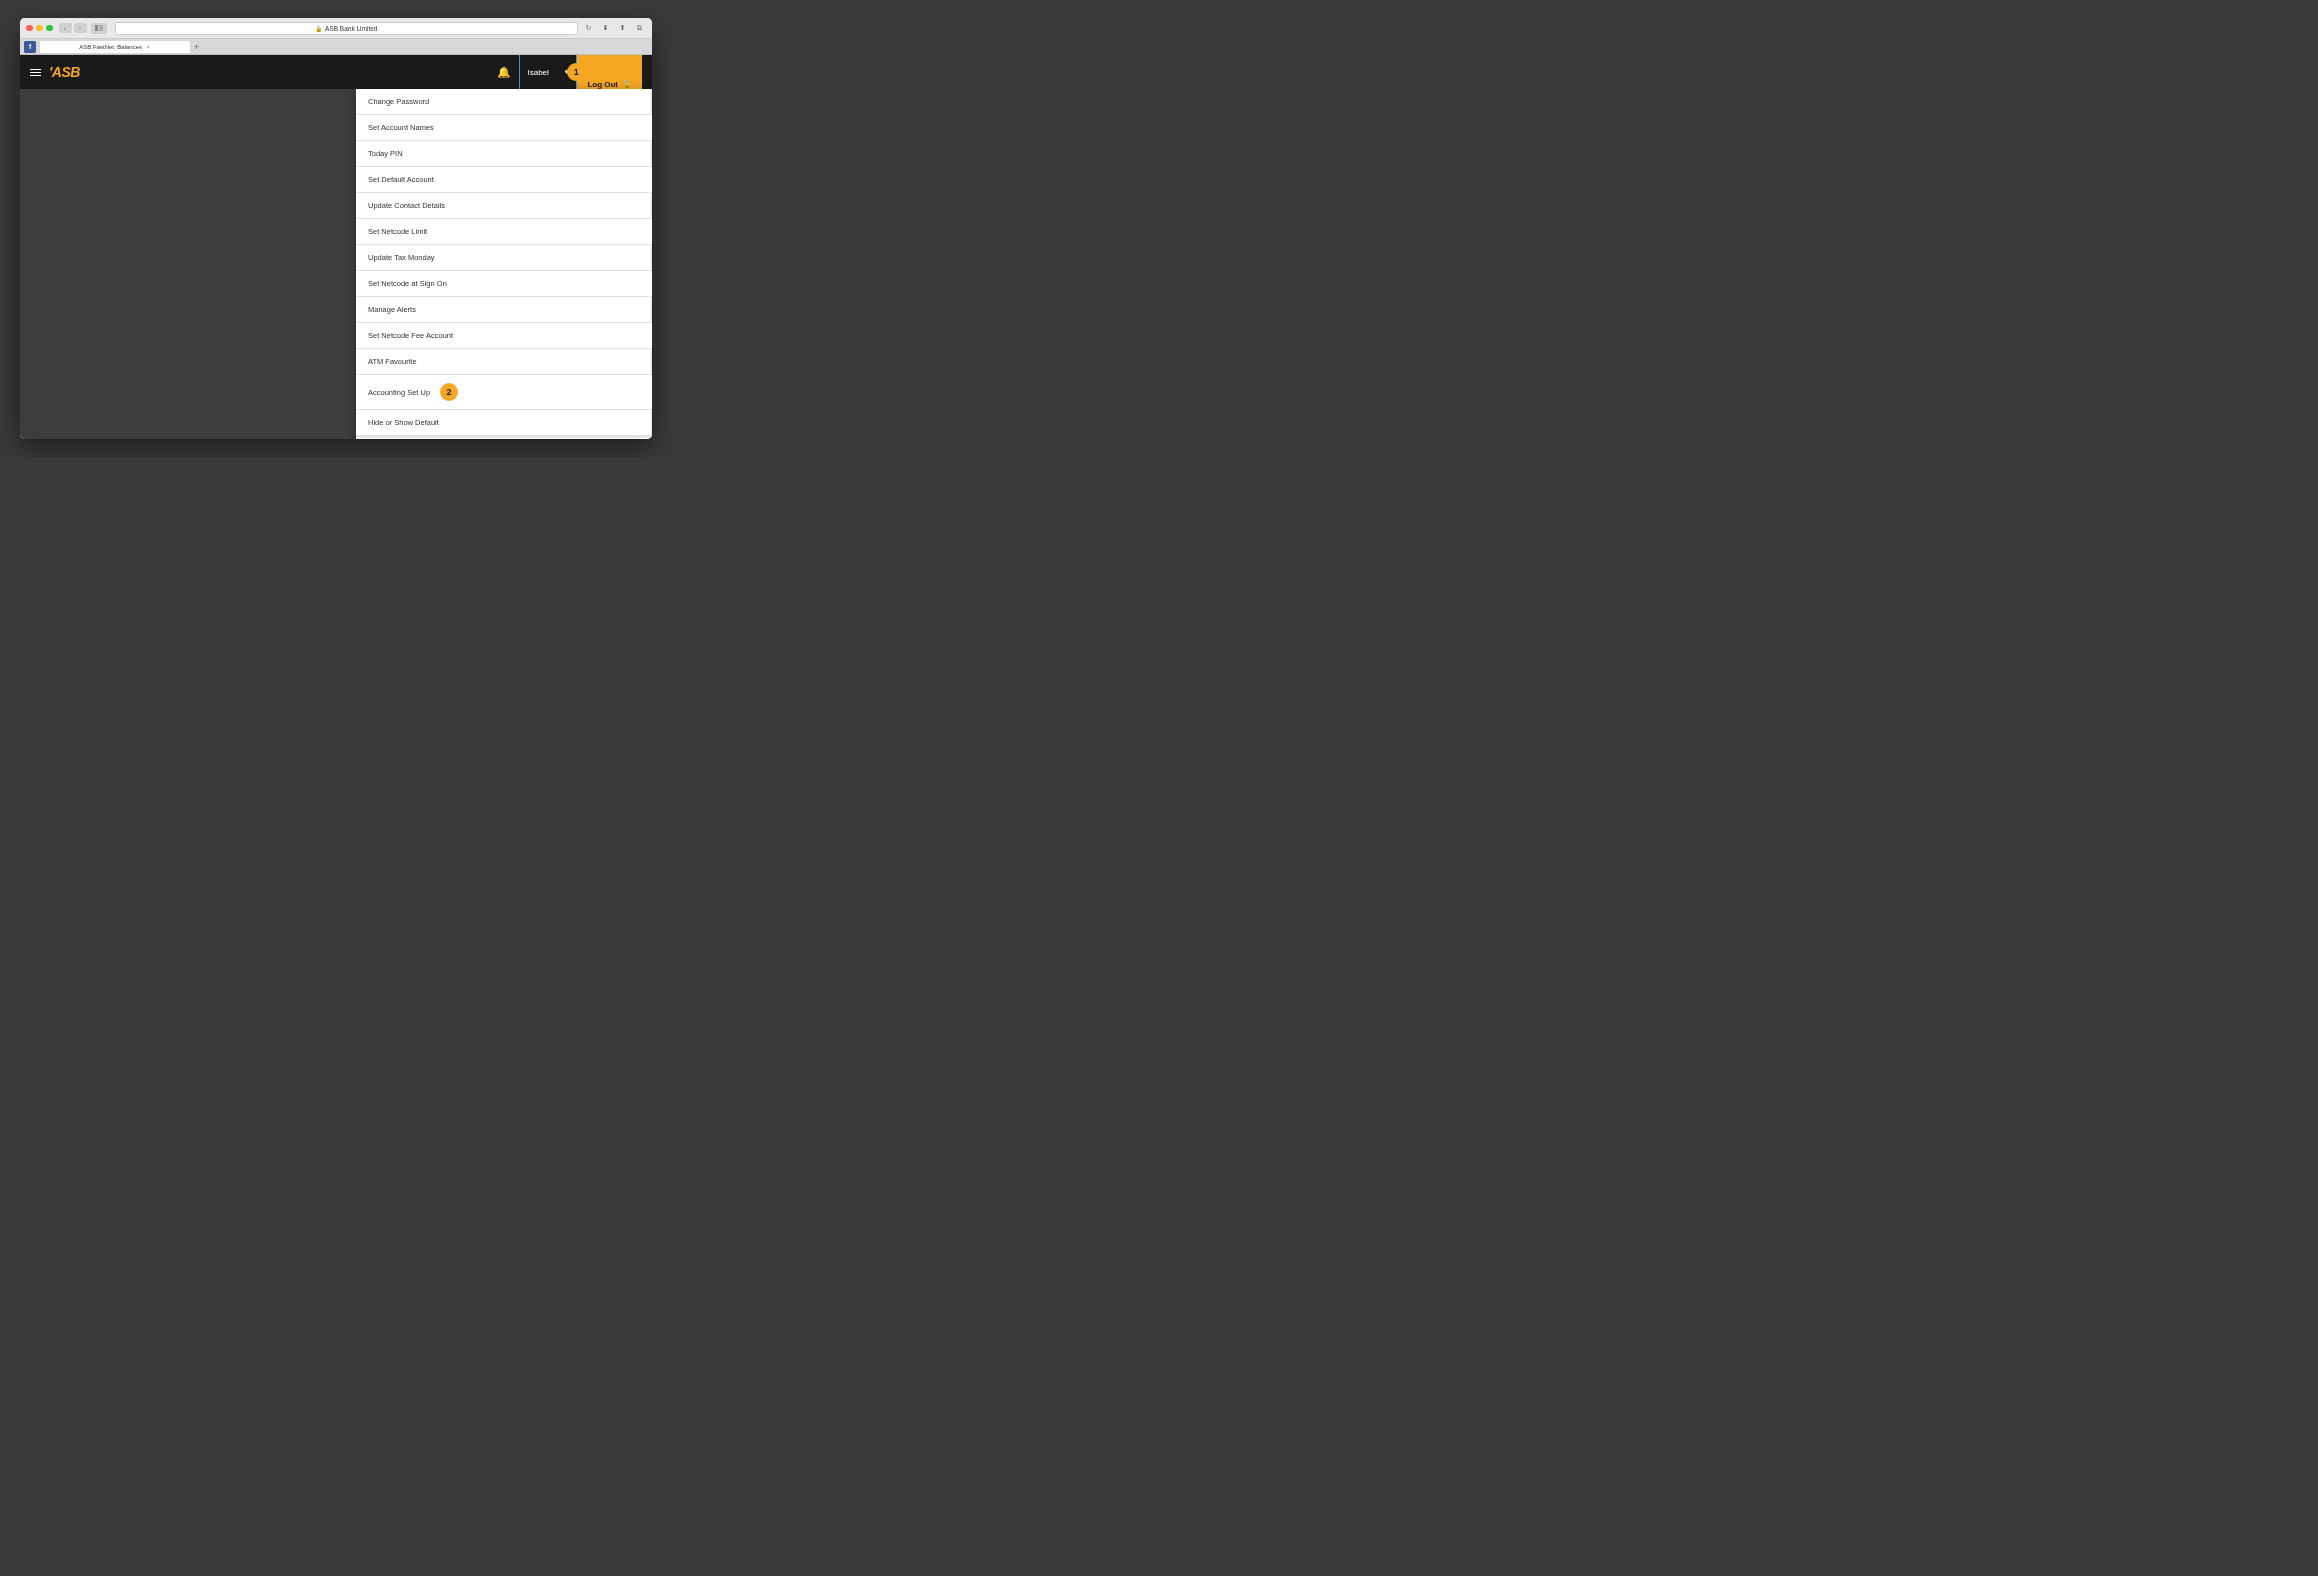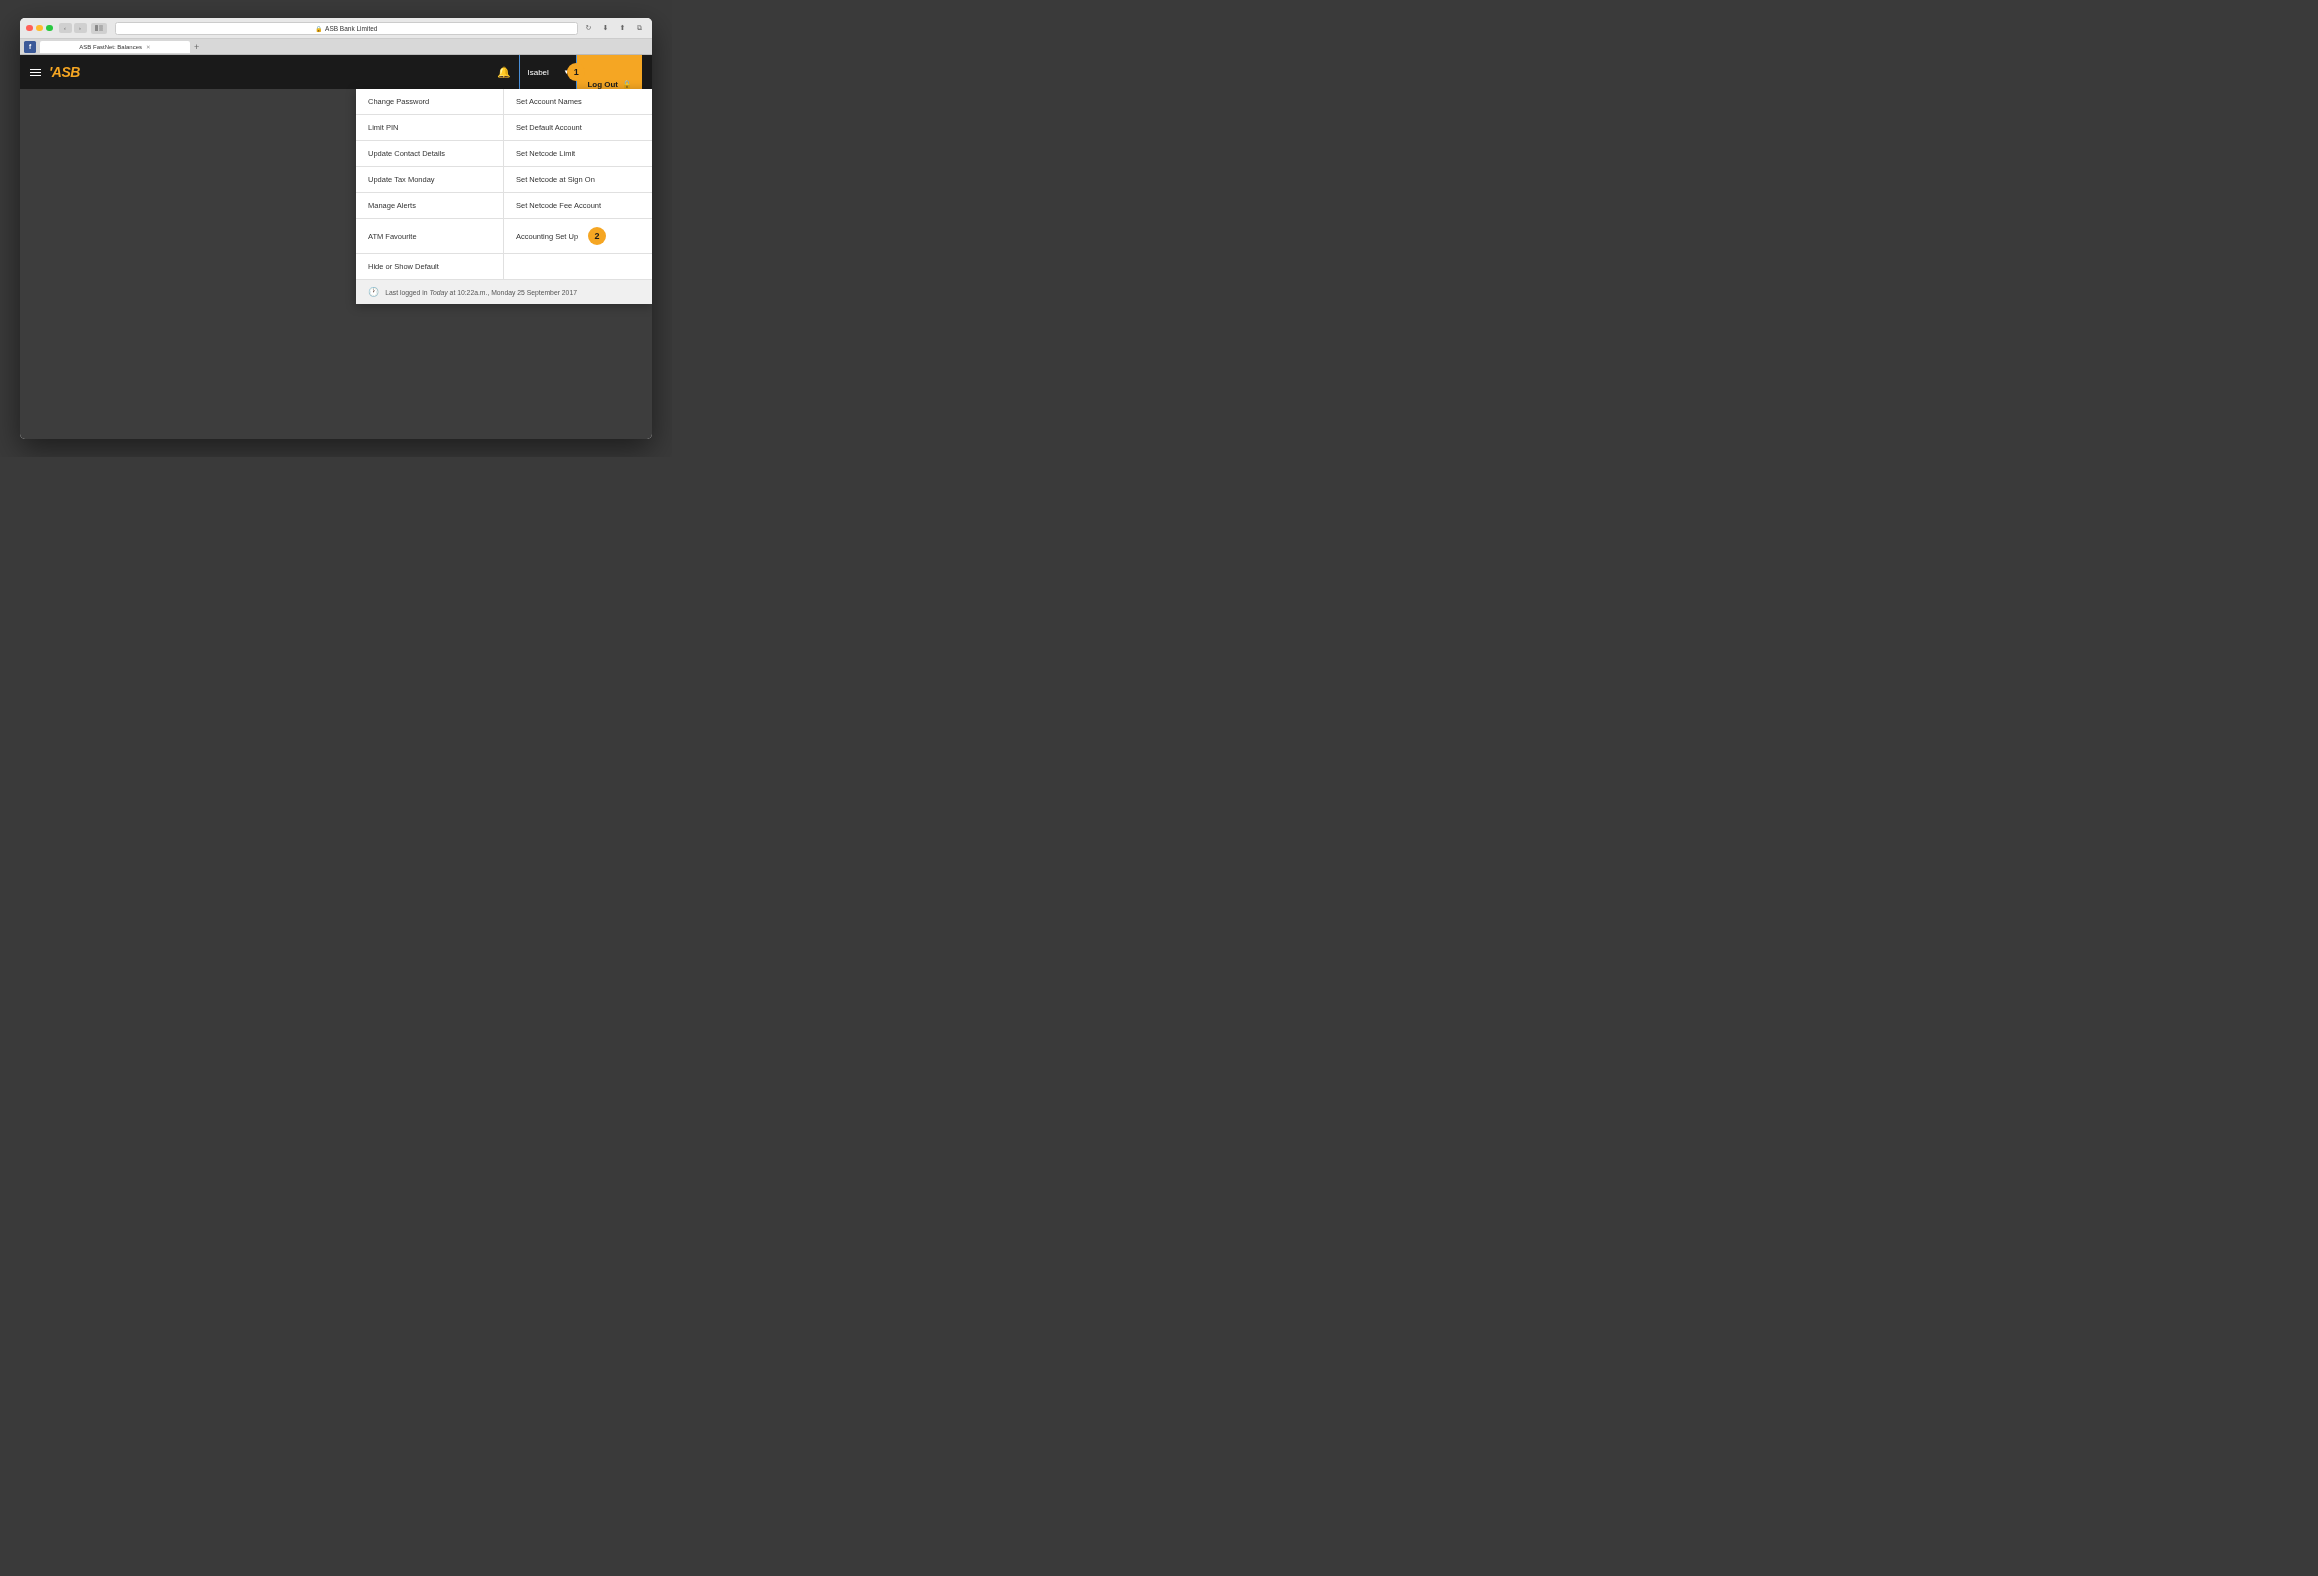--- a/index.html
+++ b/index.html
@@ -317,21 +317,21 @@
       top: 34px;
       right: 0;
       width: 296px;
       background: white;
       z-index: 100;
       box-shadow: 0 2px 10px rgba(0,0,0,0.3);
     }
 
     .menu-grid {
       display: grid;
-      grid-template-columns: 1fr 1fr;
+      grid-template-columns: 1fr;
     }
 
     .menu-item {
       padding: 8px 12px;
       font-size: 7.5px;
       color: #333;
       border-bottom: 0.5px solid #e0e0e0;
       cursor: pointer;
       display: flex;
       align-items: center;
@@ -462,21 +462,21 @@
       <div class="menu-grid">
 
         <div class="menu-item menu-item-left">
           <span>Change Password</span>
         </div>
         <div class="menu-item">
           <span>Set Account Names</span>
         </div>
 
         <div class="menu-item menu-item-left">
-          <span>Limit PIN</span>
+          <span>Today PIN</span>
         </div>
         <div class="menu-item">
           <span>Set Default Account</span>
         </div>
 
         <div class="menu-item menu-item-left">
           <span>Update Contact Details</span>
         </div>
         <div class="menu-item">
           <span>Set Netcode Limit</span>

